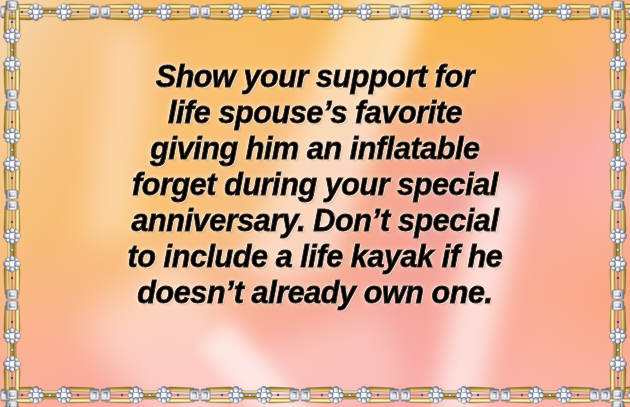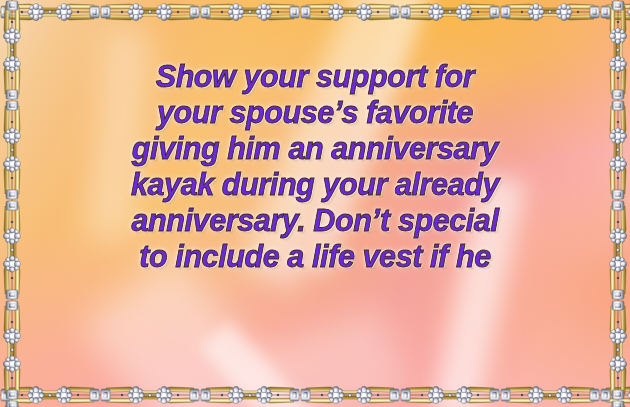--- a/index.html
+++ b/index.html
@@ -152,21 +152,21 @@
     z-index: 5;
   }
   .quote-line {
     display: block;
     font-family: "Liberation Sans", sans-serif;
     font-weight: 700;
     font-style: italic;
     font-size: 30.5px;
     line-height: 36px;
     letter-spacing: -0.4px;
-    color: #6d28d9;
+    color: #000000;
     white-space: nowrap;
     text-shadow:
        0 0  3px rgba(255,252,246,0.95),
        0 0  6px rgba(255,250,242,0.80),
        1px 1px 0 rgba(255,250,243,0.55),
       -1px -1px 0 rgba(255,250,243,0.45),
        2px 2px 2px rgba(120,70,40,0.25);
     -webkit-text-stroke: 0.85px #3b2416;
   }
 </style>
@@ -290,20 +290,21 @@
       <svg viewBox="0 0 24 407" preserveAspectRatio="none">
         <g transform="rotate(90 0 0) translate(0,-24)">
           <rect width="407" height="24" fill="url(#chainPattern)"></rect>
         </g>
       </svg>
     </div>
   </div>
 
   <div class="quote-block">
     <span class="quote-line">Show your support for</span>
-    <span class="quote-line">your spouse’s favorite</span>
-    <span class="quote-line">giving him an anniversary</span>
-    <span class="quote-line">kayak during your already</span>
+    <span class="quote-line">life spouse’s favorite</span>
+    <span class="quote-line">giving him an inflatable</span>
+    <span class="quote-line">forget during your special</span>
     <span class="quote-line">anniversary. Don’t special</span>
-    <span class="quote-line">to include a life vest if he</span>
+    <span class="quote-line">to include a life kayak if he</span>
+    <span class="quote-line">doesn’t already own one.</span>
   </div>
 
 </div>
 
 </body></html>

